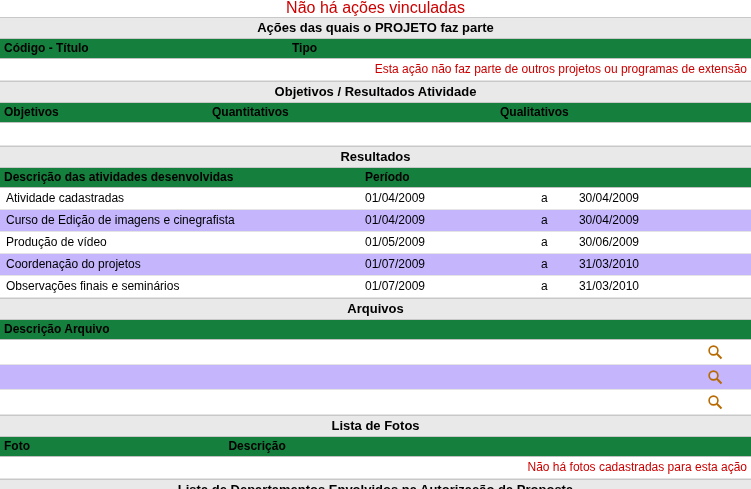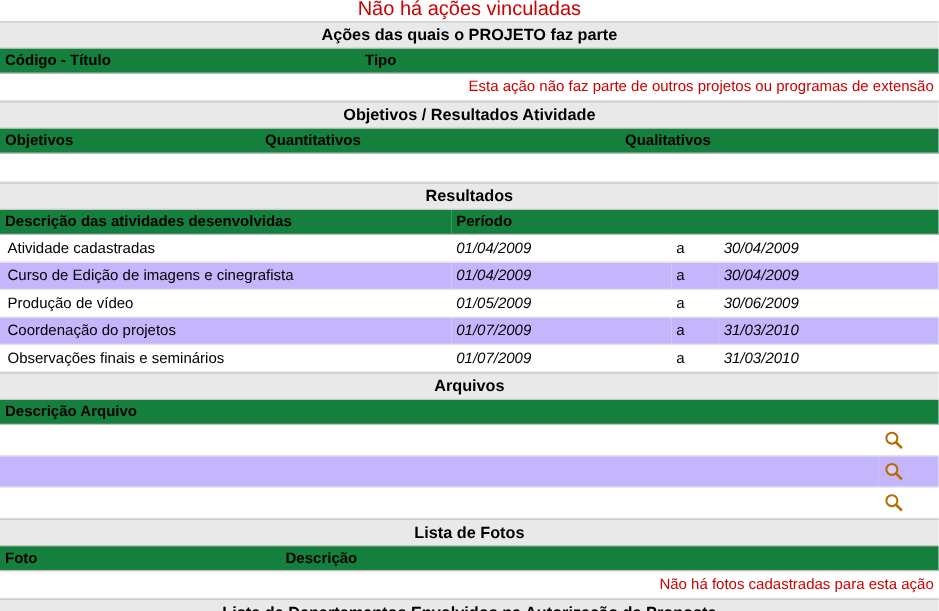--- a/index.html
+++ b/index.html
@@ -61,21 +61,20 @@
     background: #c4b5fd;
   }
   tr.plain td {
     background: #ffffff;
   }
   .cell-indent {
     padding-left: 6px !important;
   }
   .date-cell {
     white-space: nowrap;
-    font-style: italic;
   }
   .date-sep {
     padding: 0 6px;
   }
   .msg-row td {
     text-align: right;
     color: #cc0000;
     background: #ffffff;
     border-bottom: 1px solid #e4e4e4;
     padding: 2px 0 3px 0;

